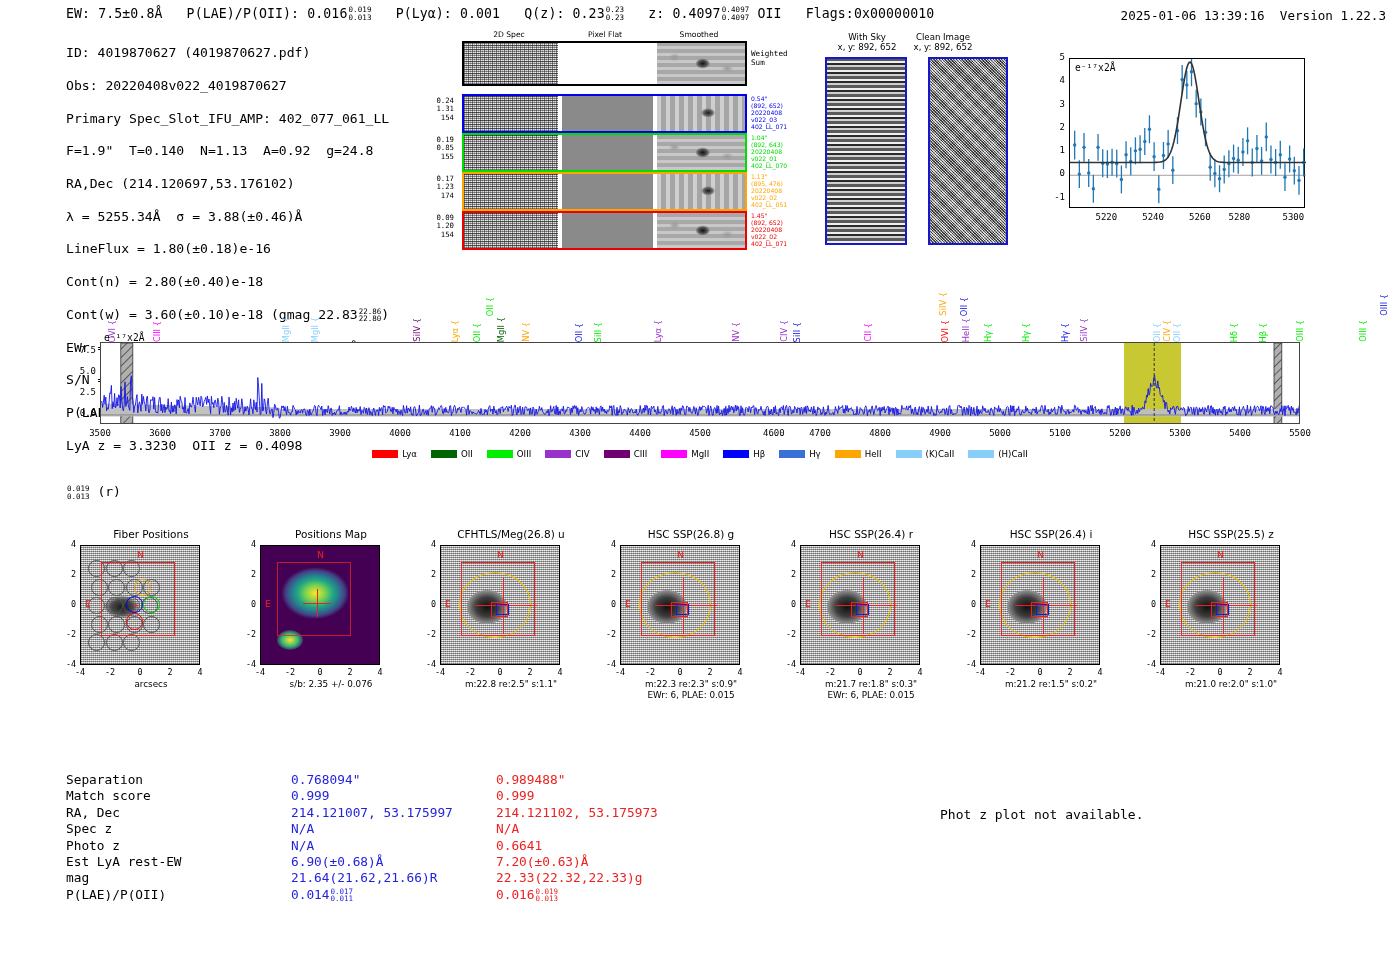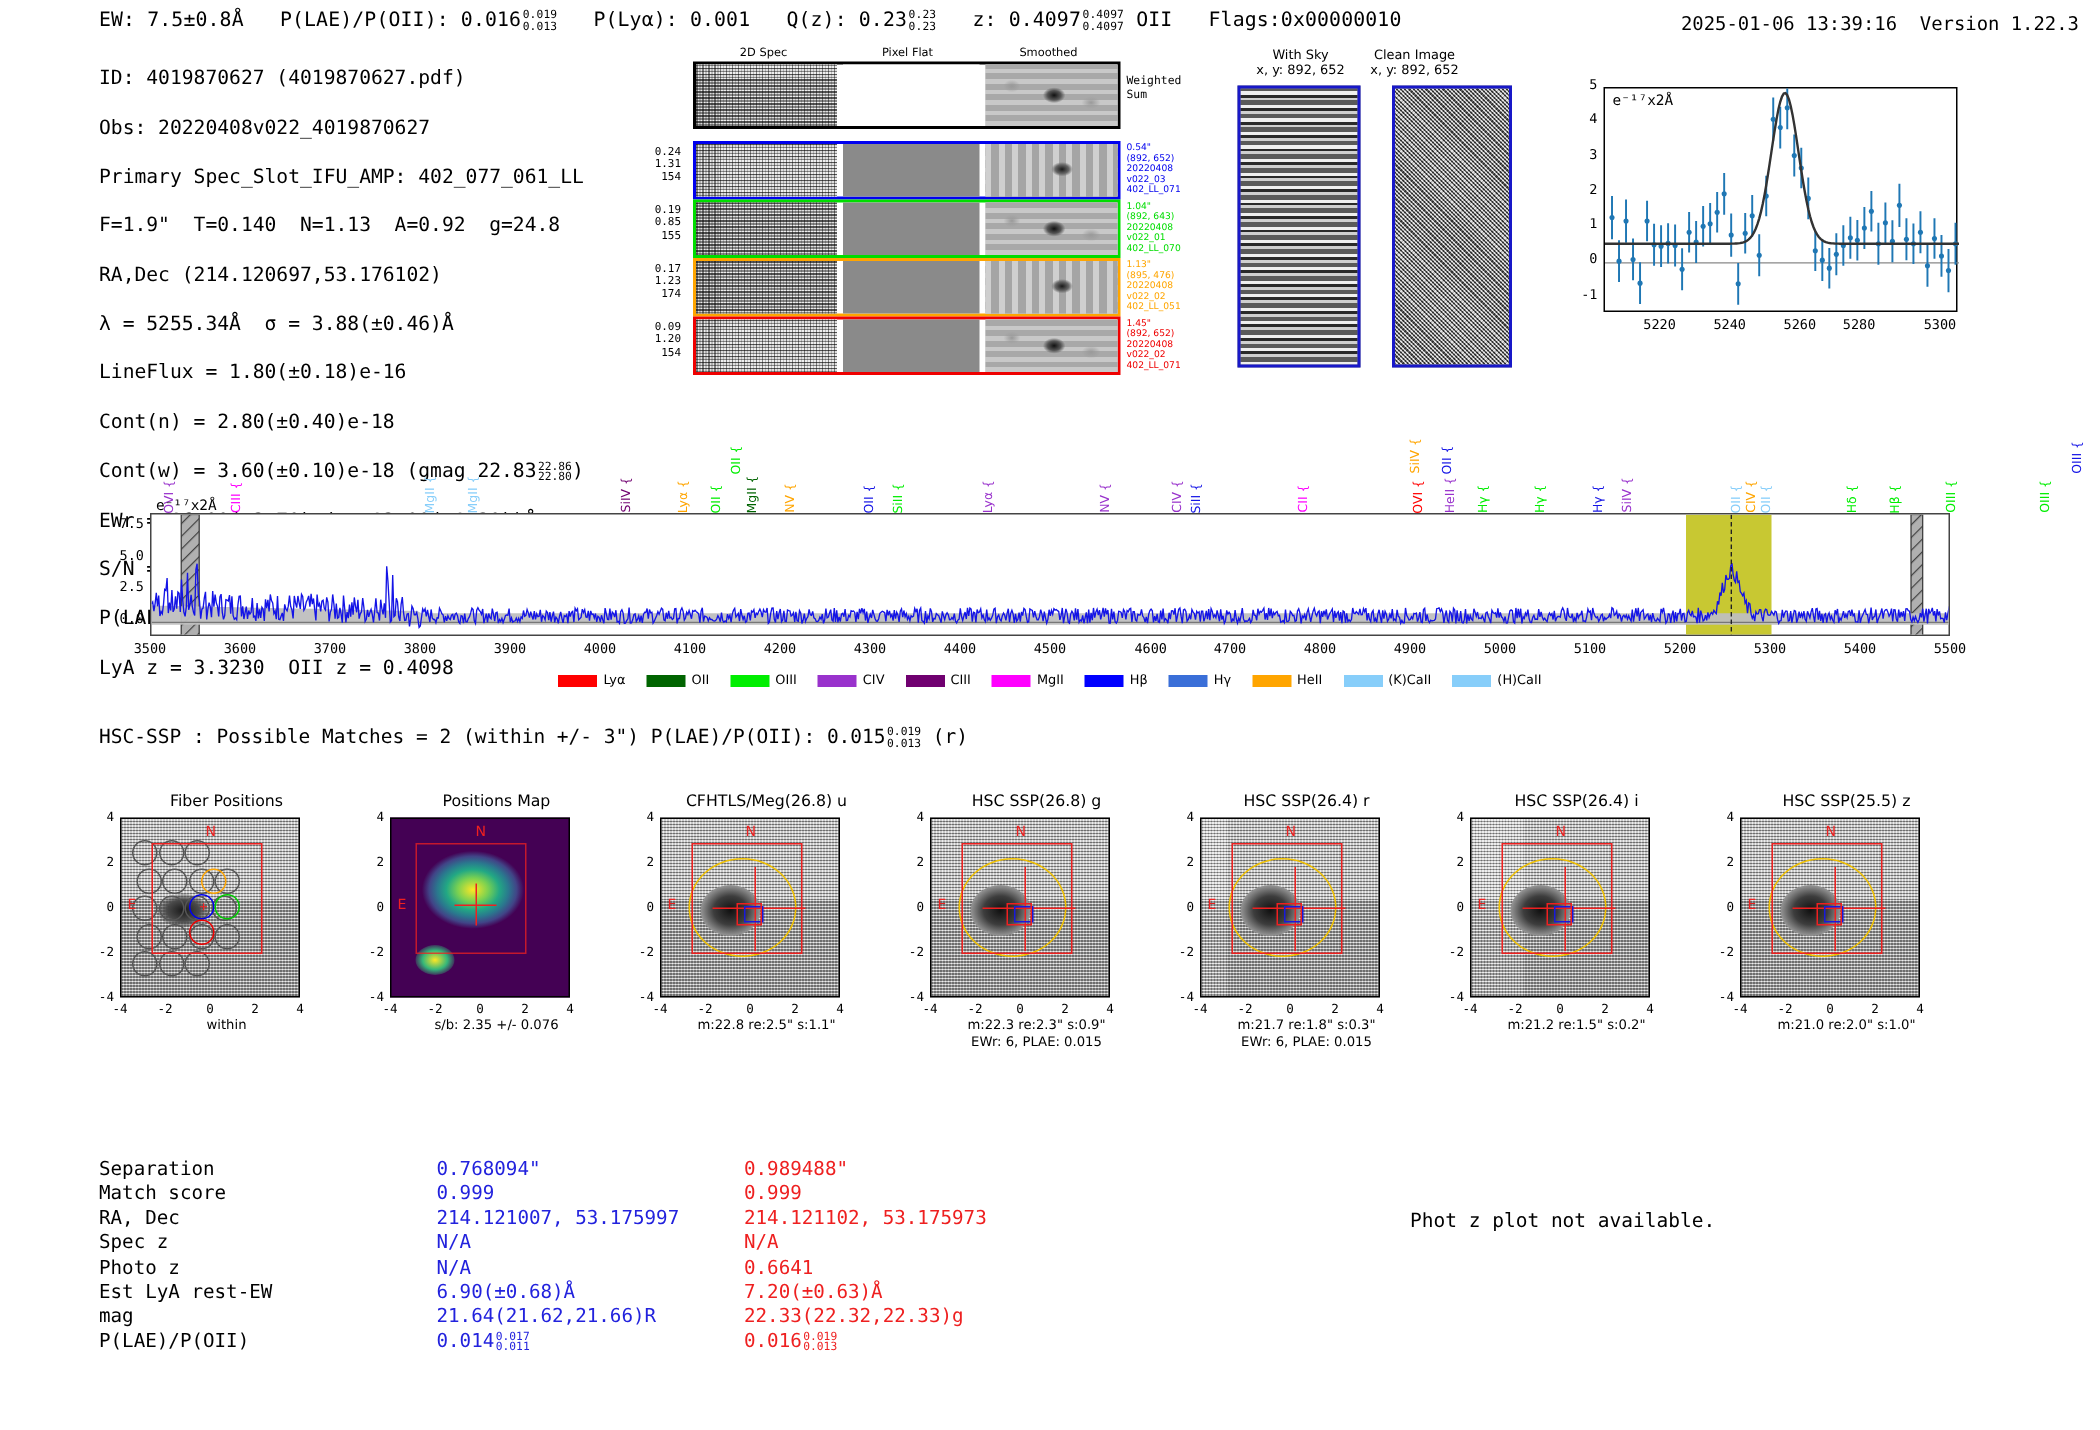--- a/index.html
+++ b/index.html
@@ -429,21 +429,21 @@
       <div class="tick-lab mono" style="left: 78px; top: 156px; width: 44px; text-align: center;">3600</div>
       <div class="tick-lab mono" style="left: 138px; top: 156px; width: 44px; text-align: center;">3700</div>
       <div class="tick-lab mono" style="left: 198px; top: 156px; width: 44px; text-align: center;">3800</div>
       <div class="tick-lab mono" style="left: 258px; top: 156px; width: 44px; text-align: center;">3900</div>
       <div class="tick-lab mono" style="left: 318px; top: 156px; width: 44px; text-align: center;">4000</div>
       <div class="tick-lab mono" style="left: 378px; top: 156px; width: 44px; text-align: center;">4100</div>
       <div class="tick-lab mono" style="left: 438px; top: 156px; width: 44px; text-align: center;">4200</div>
       <div class="tick-lab mono" style="left: 498px; top: 156px; width: 44px; text-align: center;">4300</div>
       <div class="tick-lab mono" style="left: 558px; top: 156px; width: 44px; text-align: center;">4400</div>
       <div class="tick-lab mono" style="left: 618px; top: 156px; width: 44px; text-align: center;">4500</div>
-      <div class="tick-lab mono" style="left: 674px; top: 156px; width: 44px; text-align: right;">4600</div>
+      <div class="tick-lab mono" style="left: 703px; top: 156px; width: 44px; text-align: left;">4600</div>
       <div class="tick-lab mono" style="left: 738px; top: 156px; width: 44px; text-align: center;">4700</div>
       <div class="tick-lab mono" style="left: 798px; top: 156px; width: 44px; text-align: center;">4800</div>
       <div class="tick-lab mono" style="left: 858px; top: 156px; width: 44px; text-align: center;">4900</div>
       <div class="tick-lab mono" style="left: 918px; top: 156px; width: 44px; text-align: center;">5000</div>
       <div class="tick-lab mono" style="left: 978px; top: 156px; width: 44px; text-align: center;">5100</div>
       <div class="tick-lab mono" style="left: 1038px; top: 156px; width: 44px; text-align: center;">5200</div>
       <div class="tick-lab mono" style="left: 1098px; top: 156px; width: 44px; text-align: center;">5300</div>
       <div class="tick-lab mono" style="left: 1158px; top: 156px; width: 44px; text-align: center;">5400</div>
       <div class="tick-lab mono" style="left: 1218px; top: 156px; width: 44px; text-align: center;">5500</div>
     </div>
@@ -489,21 +489,21 @@
         <span>(K)CaII</span>
       </div>
       <div class="li">
         <span class="sw" style="background:#87cefa"></span>
         <span>(H)CaII</span>
       </div>
     </div>
 </div>
 
 <div class="abs mono" style="top:484px; left:66px; font-size:13px;">
-  <span>HSC-SSP : Possible Matches = 2 (within +/- 3")  P(LAE)/P(OII): 0.015</span><span class="frac">
+  <span class="frac">
       <span>0.019</span>
       <span>0.013</span>
     </span><span> (r)</span>
 </div>
 
 <div class="abs" id="cutrow">
     <div class="cut" style="left: 58px;">
       <h4>Fiber Positions</h4>
       <div class="cut-img gray-tex">
         <div class="blob" style="left: 24px; top: 50px; width: 34px; height: 22px; background: radial-gradient(rgb(26, 26, 26) 0%, rgb(74, 74, 74) 45%, rgba(190, 190, 190, 0) 78%);"></div>
@@ -538,21 +538,21 @@
       <div class="cut-ax-x mono" style="left: 12px;">-4</div>
       <div class="cut-ax-y mono" style="top: 101px;">-2</div>
       <div class="cut-ax-x mono" style="left: 42px;">-2</div>
       <div class="cut-ax-y mono" style="top: 71px;">0</div>
       <div class="cut-ax-x mono" style="left: 72px;">0</div>
       <div class="cut-ax-y mono" style="top: 41px;">2</div>
       <div class="cut-ax-x mono" style="left: 102px;">2</div>
       <div class="cut-ax-y mono" style="top: 11px;">4</div>
       <div class="cut-ax-x mono" style="left: 132px;">4</div>
       <div class="cut-cap">
-        <div>within</div>
+        <div>arcsecs</div>
       </div>
     </div>
     <div class="cut" style="left: 238px;">
       <h4>Positions Map</h4>
       <div class="cut-img" style="background: radial-gradient(34px 26px at 46% 40%, rgb(253, 231, 37) 0%, rgb(122, 209, 81) 30%, rgb(34, 168, 132) 52%, rgb(42, 120, 142) 70%, rgb(65, 68, 135) 86%, rgb(68, 1, 84) 100%), rgb(68, 1, 84);">
         <div class="blob" style="left: 16px; top: 84px; width: 26px; height: 20px; background: radial-gradient(rgb(253, 231, 37) 0%, rgb(53, 183, 121) 45%, rgba(68, 1, 84, 0) 80%);"></div>
         <div class="redsq" style="left: 16px; top: 16px; width: 74px; height: 74px; opacity: 0.75;"></div>
         <div class="cross-h" style="left: 42px; top: 57px; width: 28px;"></div>
         <div class="cross-v" style="left: 56px; top: 43px; height: 28px;"></div>
         <div class="NEl" style="left: 56px; top: 3px;">N</div>

